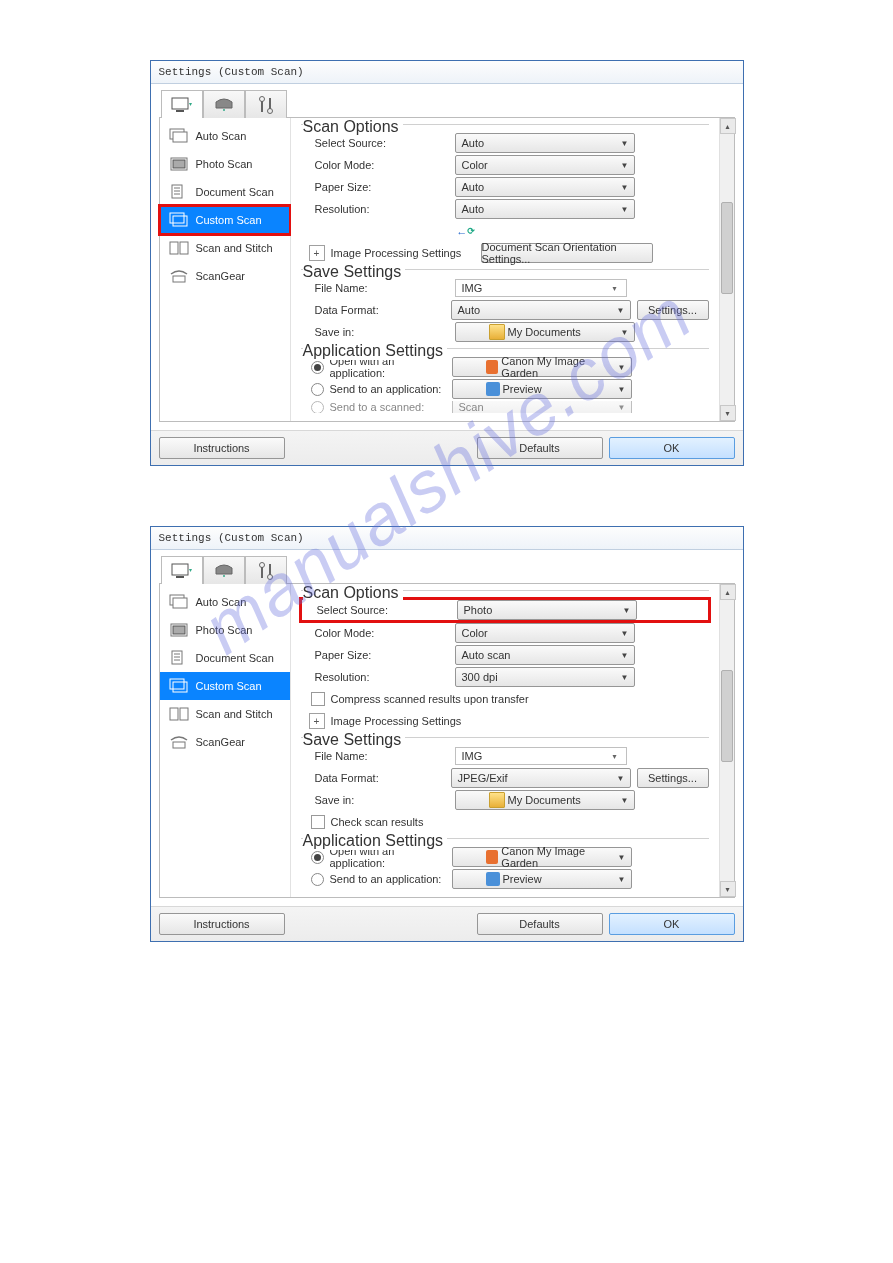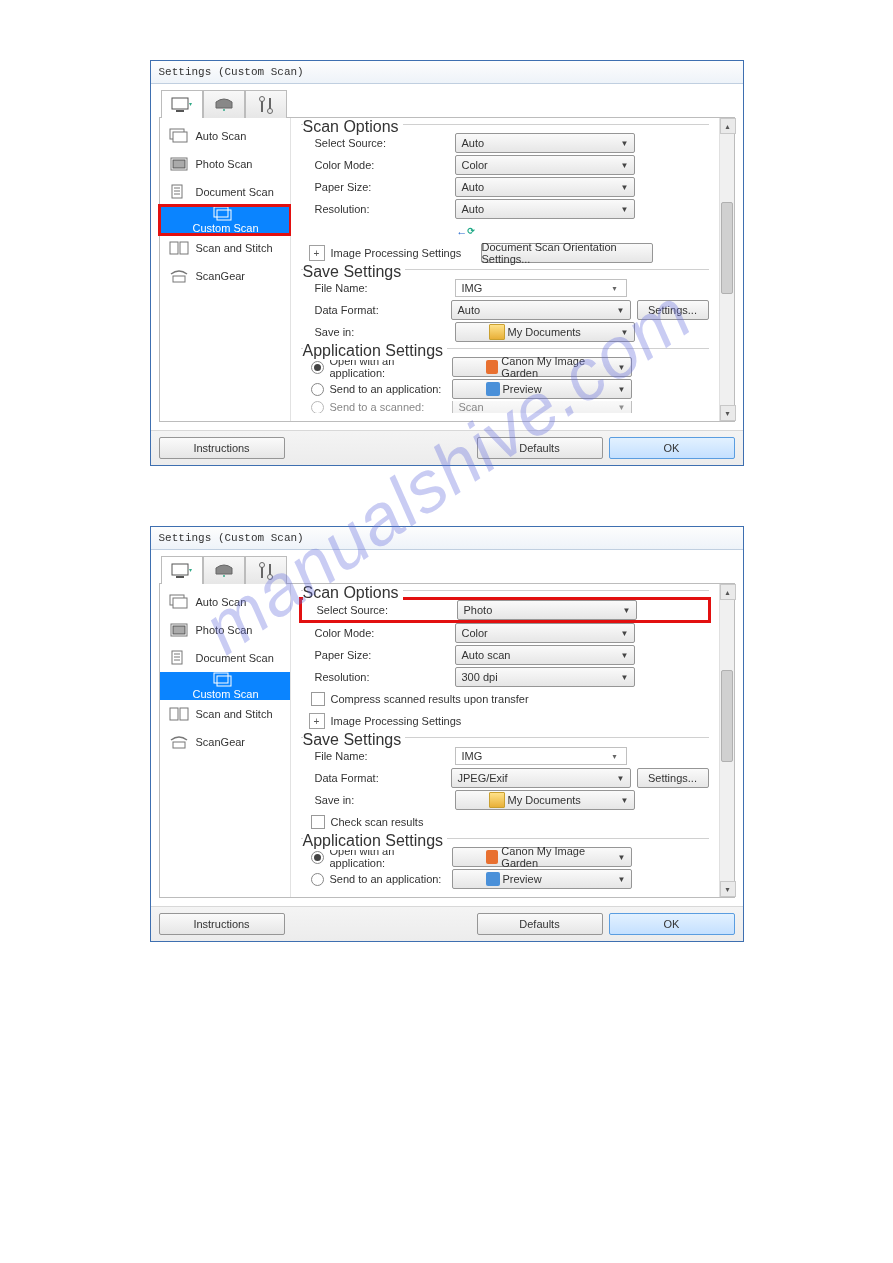--- a/index.html
+++ b/index.html
@@ -76,21 +76,20 @@
   .sidebar-item {
     display: flex;
     align-items: center;
     height: 28px;
     padding: 0 6px 0 8px;
     cursor: pointer;
   }
   .sidebar-item.selected {
     background: #0a84ff;
     color: #fff;
-    flex-direction: column;
   }
   .sidebar-icon {
     width: 22px;
     height: 18px;
     display: flex;
     align-items: center;
     justify-content: center;
     margin-right: 6px;
   }
   .sidebar-item.selected .sidebar-icon svg { stroke: #fff; fill: #fff; }

